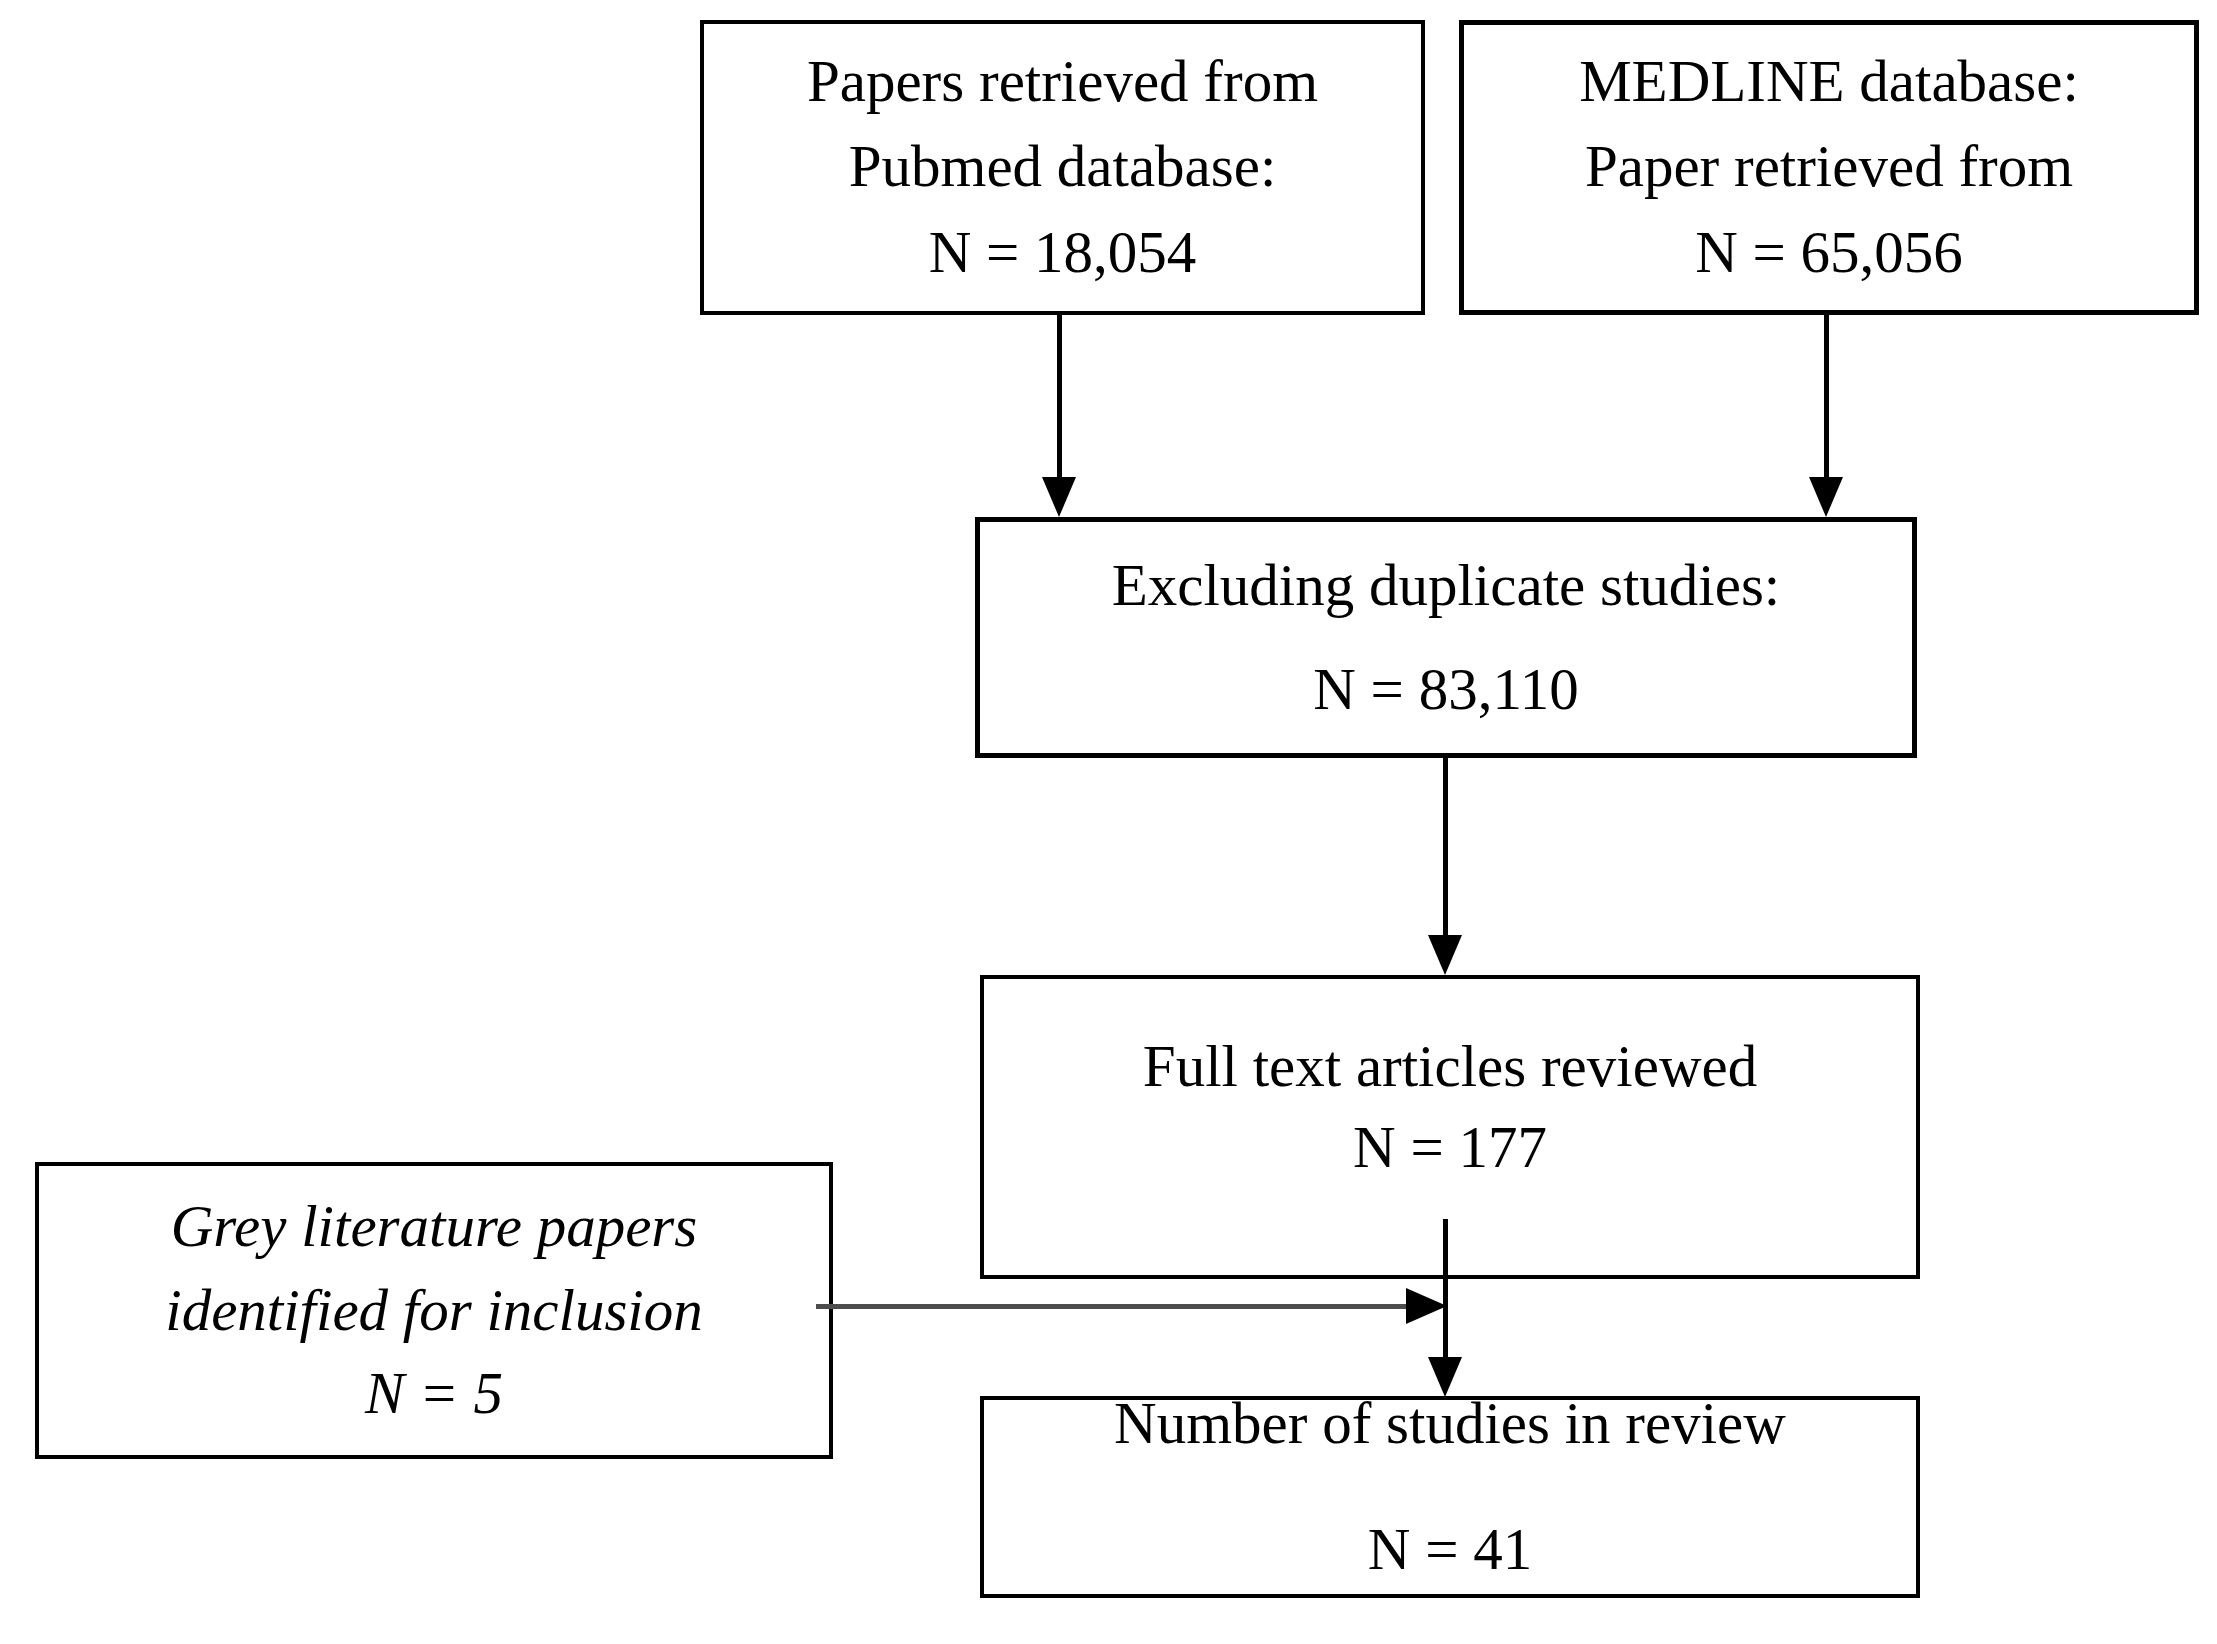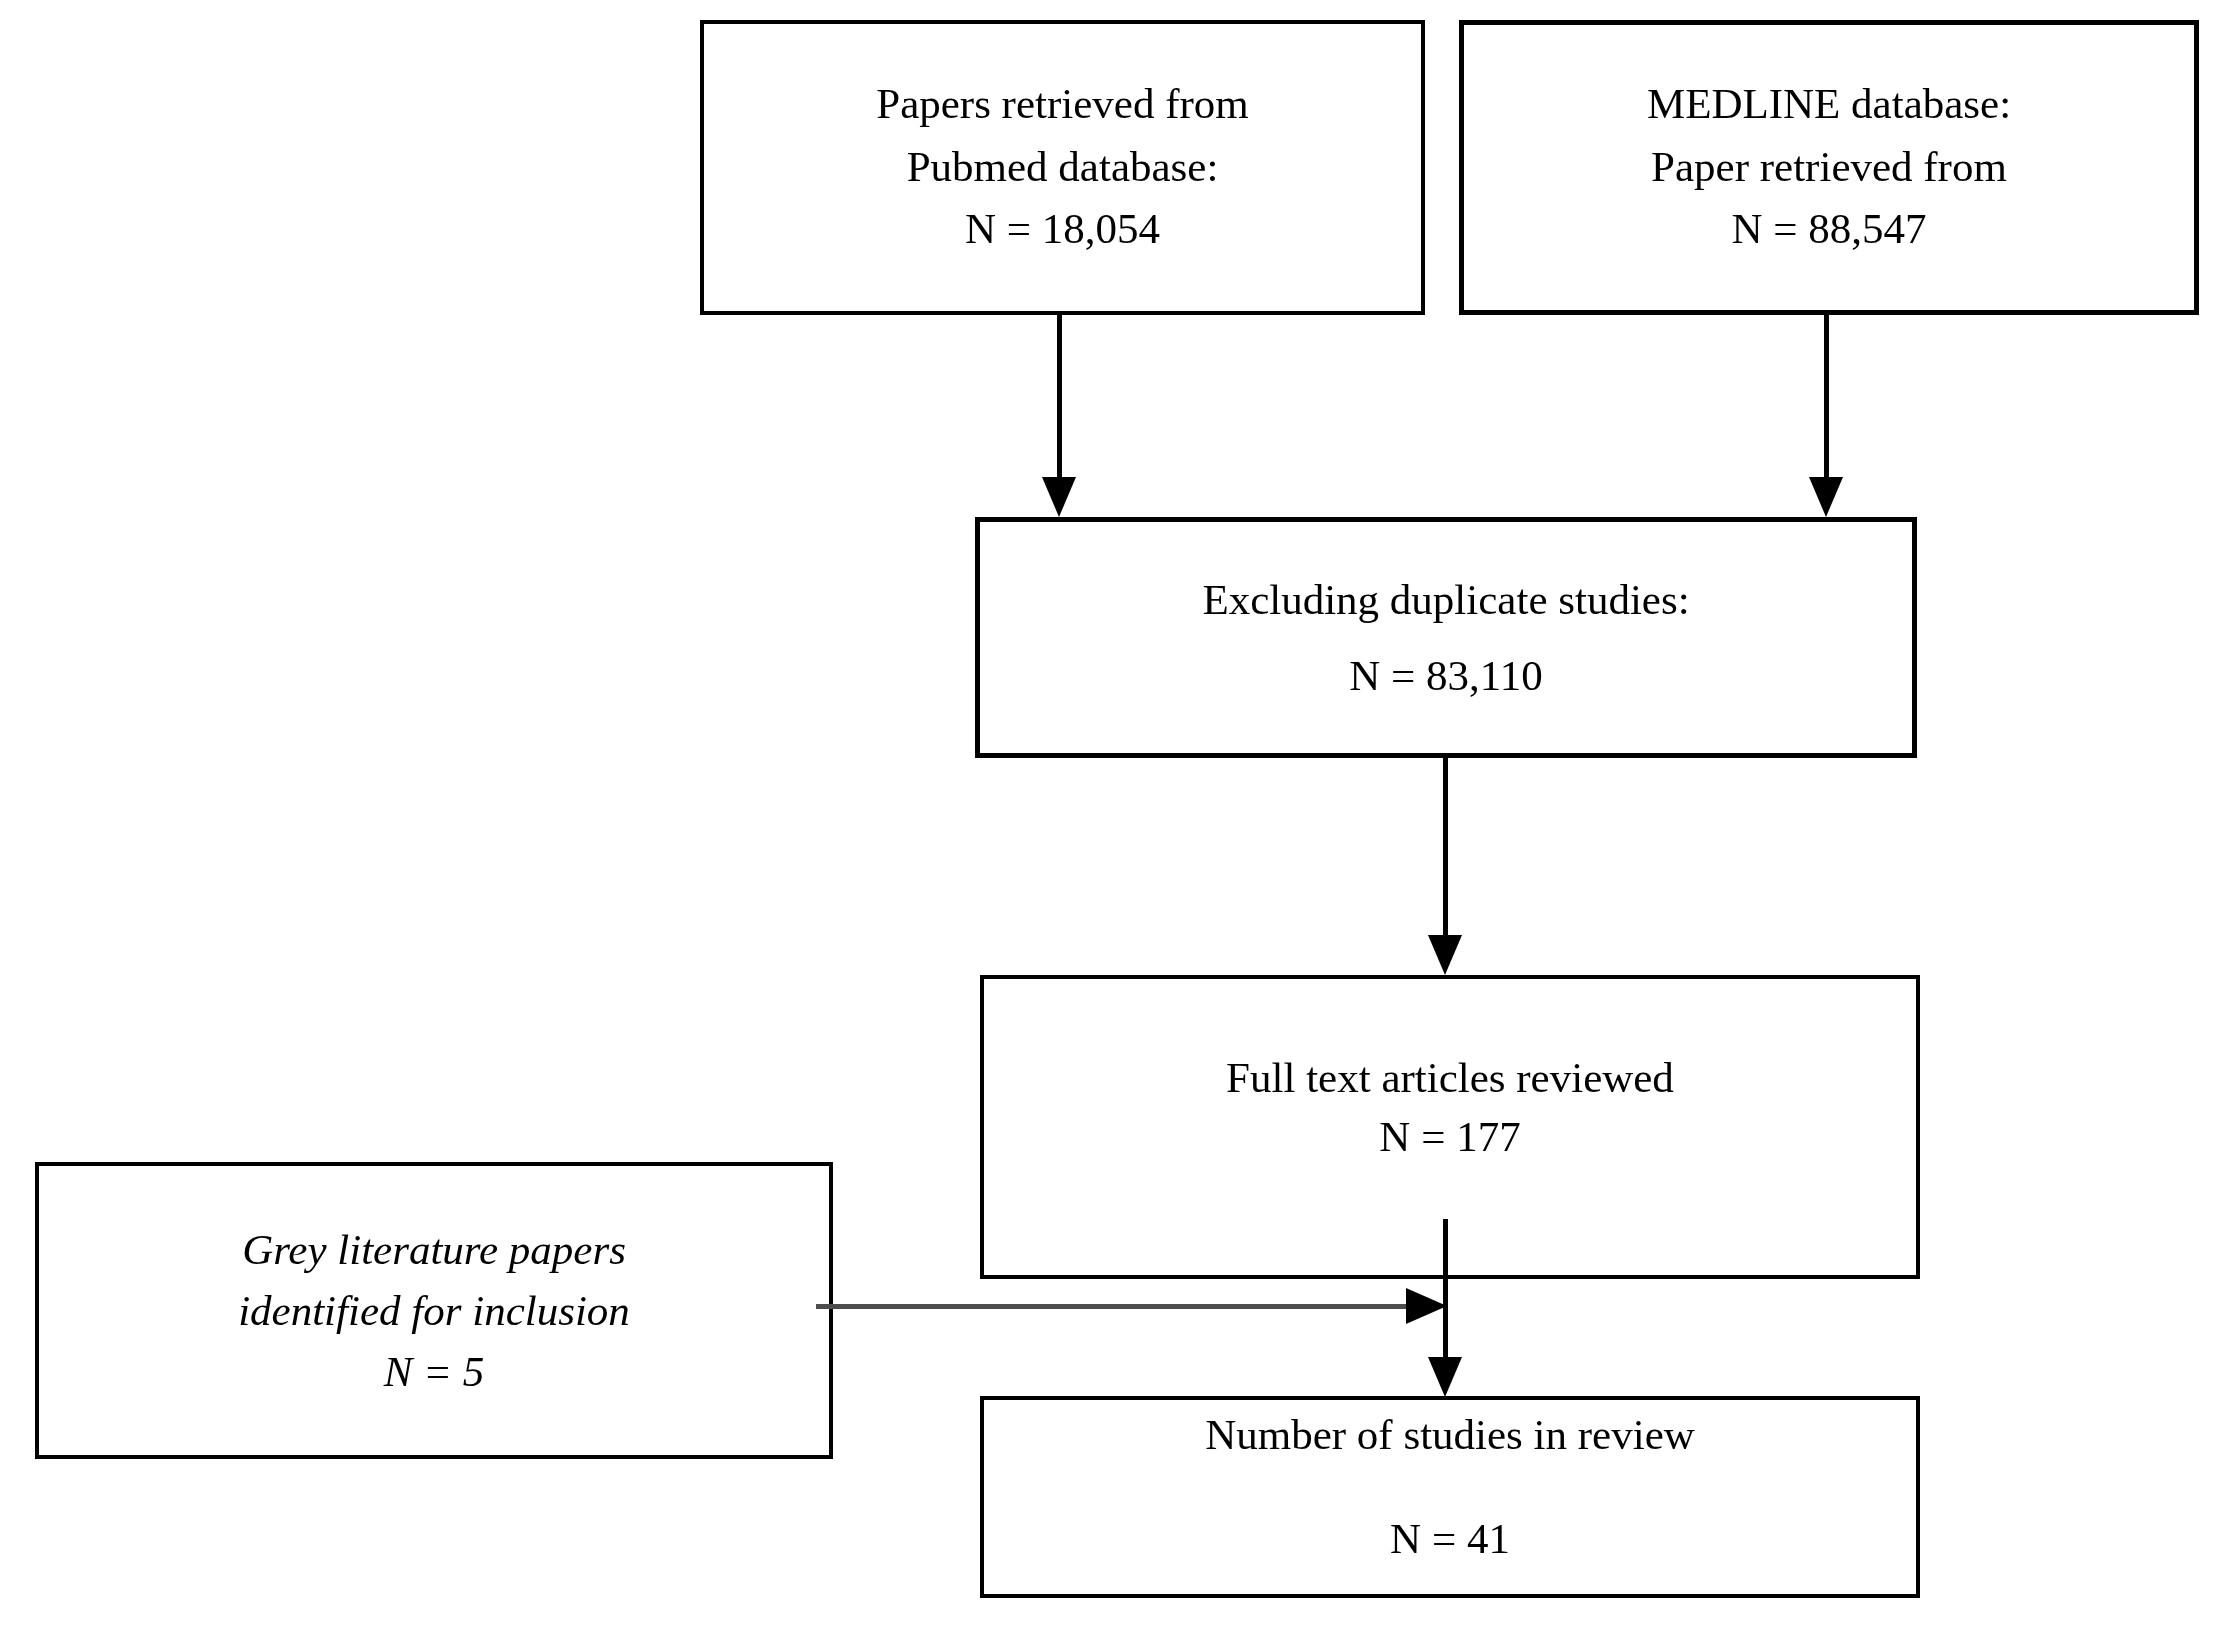--- a/index.html
+++ b/index.html
@@ -18,21 +18,21 @@
   }
   .box {
     position: absolute;
     border: 4.4px solid #000000;
     background: #ffffff;
     display: flex;
     flex-direction: column;
     justify-content: center;
     align-items: center;
     text-align: center;
-    font-size: 43px;
+    font-size: 59px;
     line-height: 1.45;
     box-sizing: border-box;
   }
   .box .line { white-space: nowrap; }
 
   
   #box-pubmed   { left: 700px;  top: 19.5px;   width: 725px;  height: 295px; }
   #box-medline  { left: 1459px; top: 19.5px;   width: 740px;  height: 295px; border-width: 5.3px; }
   #box-dedup    { left: 975px; top: 517px;  width: 942px; height: 241px; border-width: 5.3px; line-height: 1.75; }
   #box-fulltext { left: 980px; top: 975px; width: 940px; height: 304px; padding-bottom: 40px; line-height: 1.38; }
@@ -83,21 +83,21 @@
 
   <div class="box" id="box-pubmed">
     <div class="line">Papers retrieved from</div>
     <div class="line">Pubmed database:</div>
     <div class="line">N = 18,054</div>
   </div>
 
   <div class="box" id="box-medline">
     <div class="line">MEDLINE database:</div>
     <div class="line">Paper retrieved from</div>
-    <div class="line">N = 88,547</div>
+    <div class="line">N = 65,056</div>
   </div>
 
   <div class="box" id="box-dedup">
     <div class="line">Excluding duplicate studies:</div>
     <div class="line">N = 83,110</div>
   </div>
 
   <div class="box" id="box-fulltext">
     <div class="line">Full text articles reviewed</div>
     <div class="line">N = 177</div>

